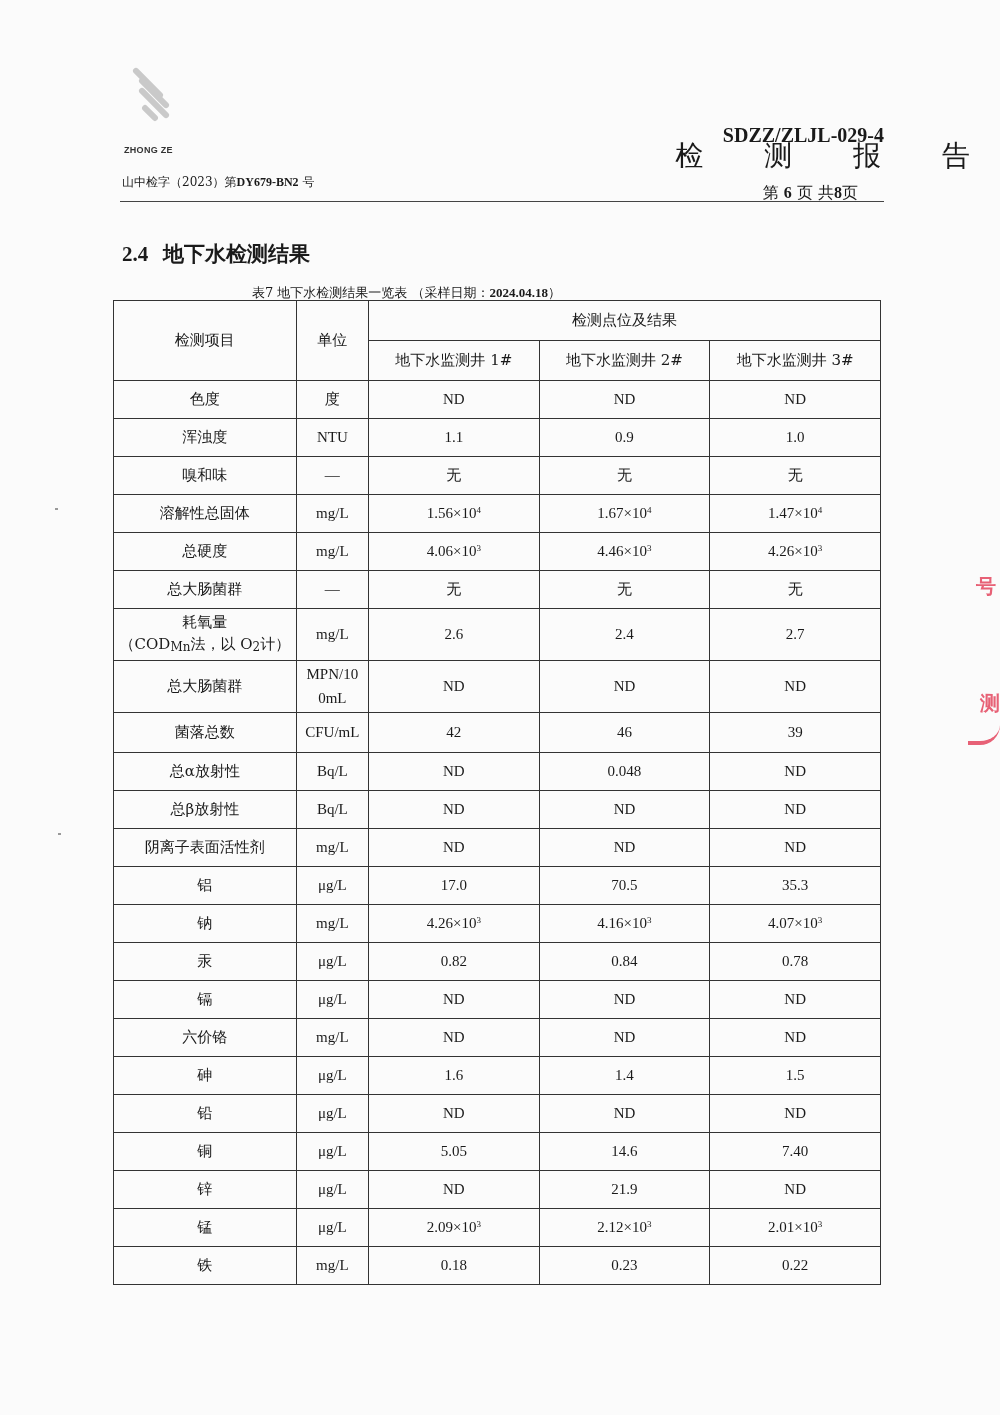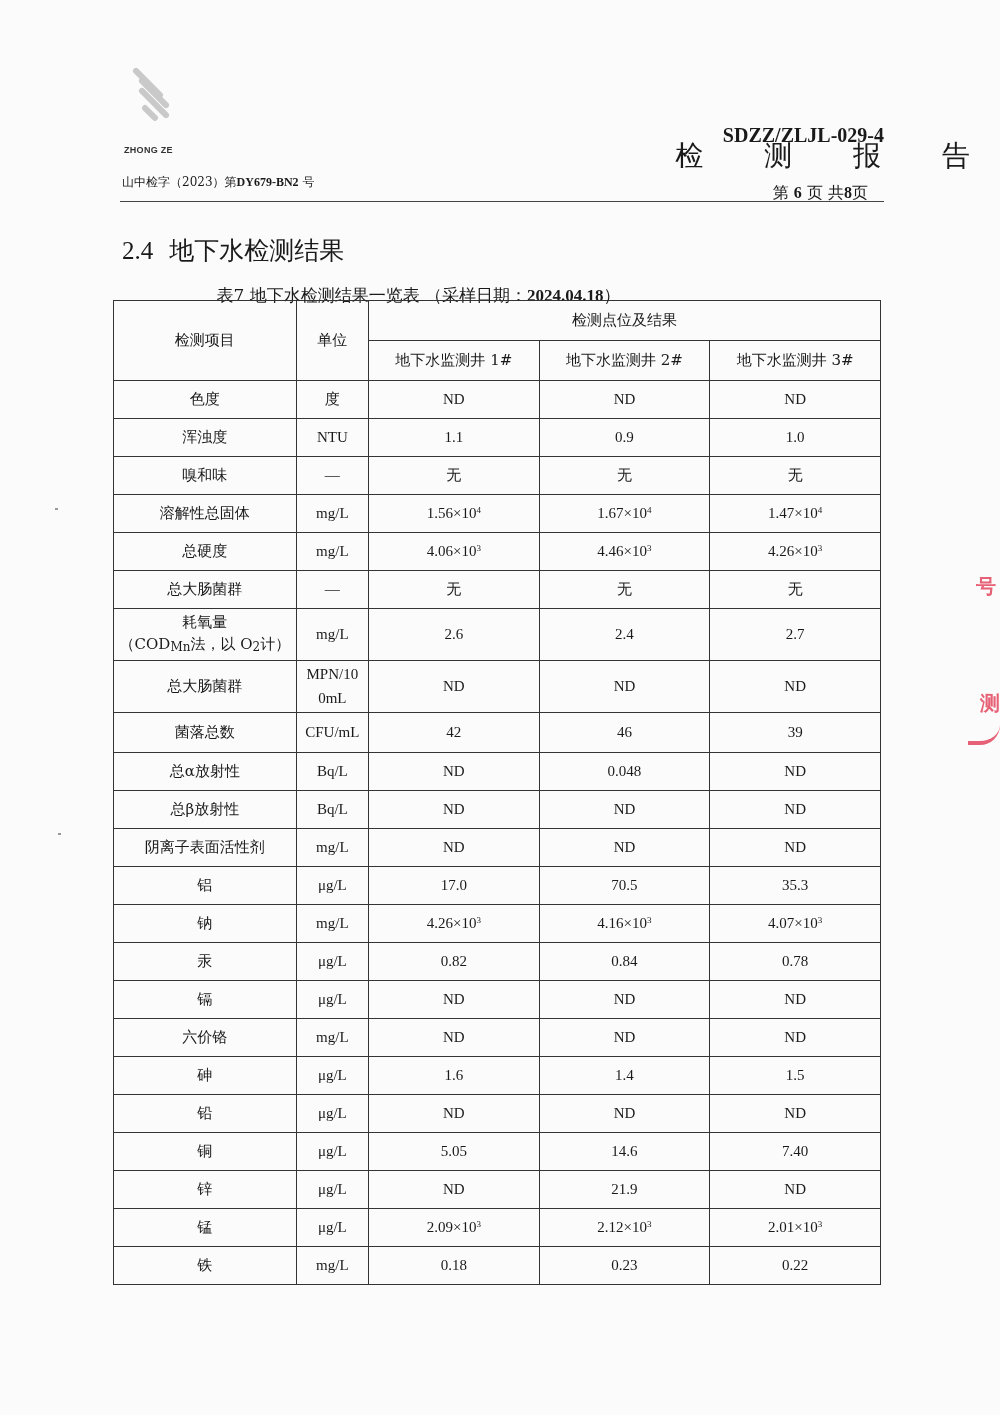--- a/index.html
+++ b/index.html
@@ -5,25 +5,25 @@
   html, body { margin:0; padding:0; }
   body { width:1000px; height:1415px; background:#fbfbfb; position:relative; overflow:hidden;
          font-family:"DejaVu Serif","Liberation Serif",serif; color:#1a1a1a; }
   .logo { position:absolute; left:120px; top:70px; width:60px; height:60px; }
   .logo .bar { position:absolute; width:40px; height:6px; background:#c9c9c9; border-radius:3px; transform:rotate(45deg); }
   .logo-text { position:absolute; left:124px; top:117px; font-family:"Liberation Sans",sans-serif; font-weight:bold; font-size:9px; letter-spacing:0.3px; color:#333;margin-top:28px; }
   .doc-code { position:absolute; right:116px; top:124px; font-family:"Liberation Serif",serif; font-weight:bold; font-size:20px; }
   .doc-title { position:absolute; left:4px; width:992px; top:137px; text-align:right; font-size:28px; letter-spacing:26px; padding-left:20px; box-sizing:border-box; }
   .report-no { position:absolute; left:122px; top:174px; font-size:12px; }
   .report-no b { font-family:"Liberation Serif",serif; }
-  .page-no { position:absolute; right:132px; top:183px; font-size:16px; }
+  .page-no { position:absolute; right:142px; top:183px; font-size:16px; }
   .page-no b { font-family:"Liberation Serif",serif; }
   .header-rule { position:absolute; left:120px; width:764px; top:201px; height:0; border-top:1.5px solid #444; }
-  .section-title { position:absolute; left:122px; top:234px; font-size:25px; font-weight:normal; }
-  .table-caption { position:absolute; left:0; width:813px; top:284px; text-align:center; font-size:17px; padding-left:12px; }
+  .section-title { position:absolute; left:122px; top:240px; font-size:21px; font-weight:bold; }
+  .table-caption { position:absolute; left:0; width:813px; top:284px; text-align:center; font-size:13px; padding-left:0; }
   .table-caption .date { font-family:"Liberation Serif",serif; font-weight:bold; }
   table.results { position:absolute; left:113px; top:300px; width:768px; border-collapse:collapse; font-family:"Liberation Serif","DejaVu Serif",serif; font-size:15px; }
   table.results td, table.results th { border:1.4px solid #333; text-align:center; vertical-align:middle; padding:0 2px; font-weight:normal; }
   table.results th { font-family:"DejaVu Serif",serif; font-size:15px; }
   .item-cell { font-family:"DejaVu Serif",serif; font-size:15px; }
   .unit-cell { line-height:1.55; }
   sup { font-size:9px; vertical-align:5px; }
   sub { font-size:12px; vertical-align:-2px; }
   .stamp { position:absolute; right:0; color:#e4475f; font-weight:bold; font-family:"DejaVu Sans",sans-serif; opacity:0.85; }
   .stamp1 { top:575px; font-size:20px; width:22px; right:2px; line-height:22px; }

